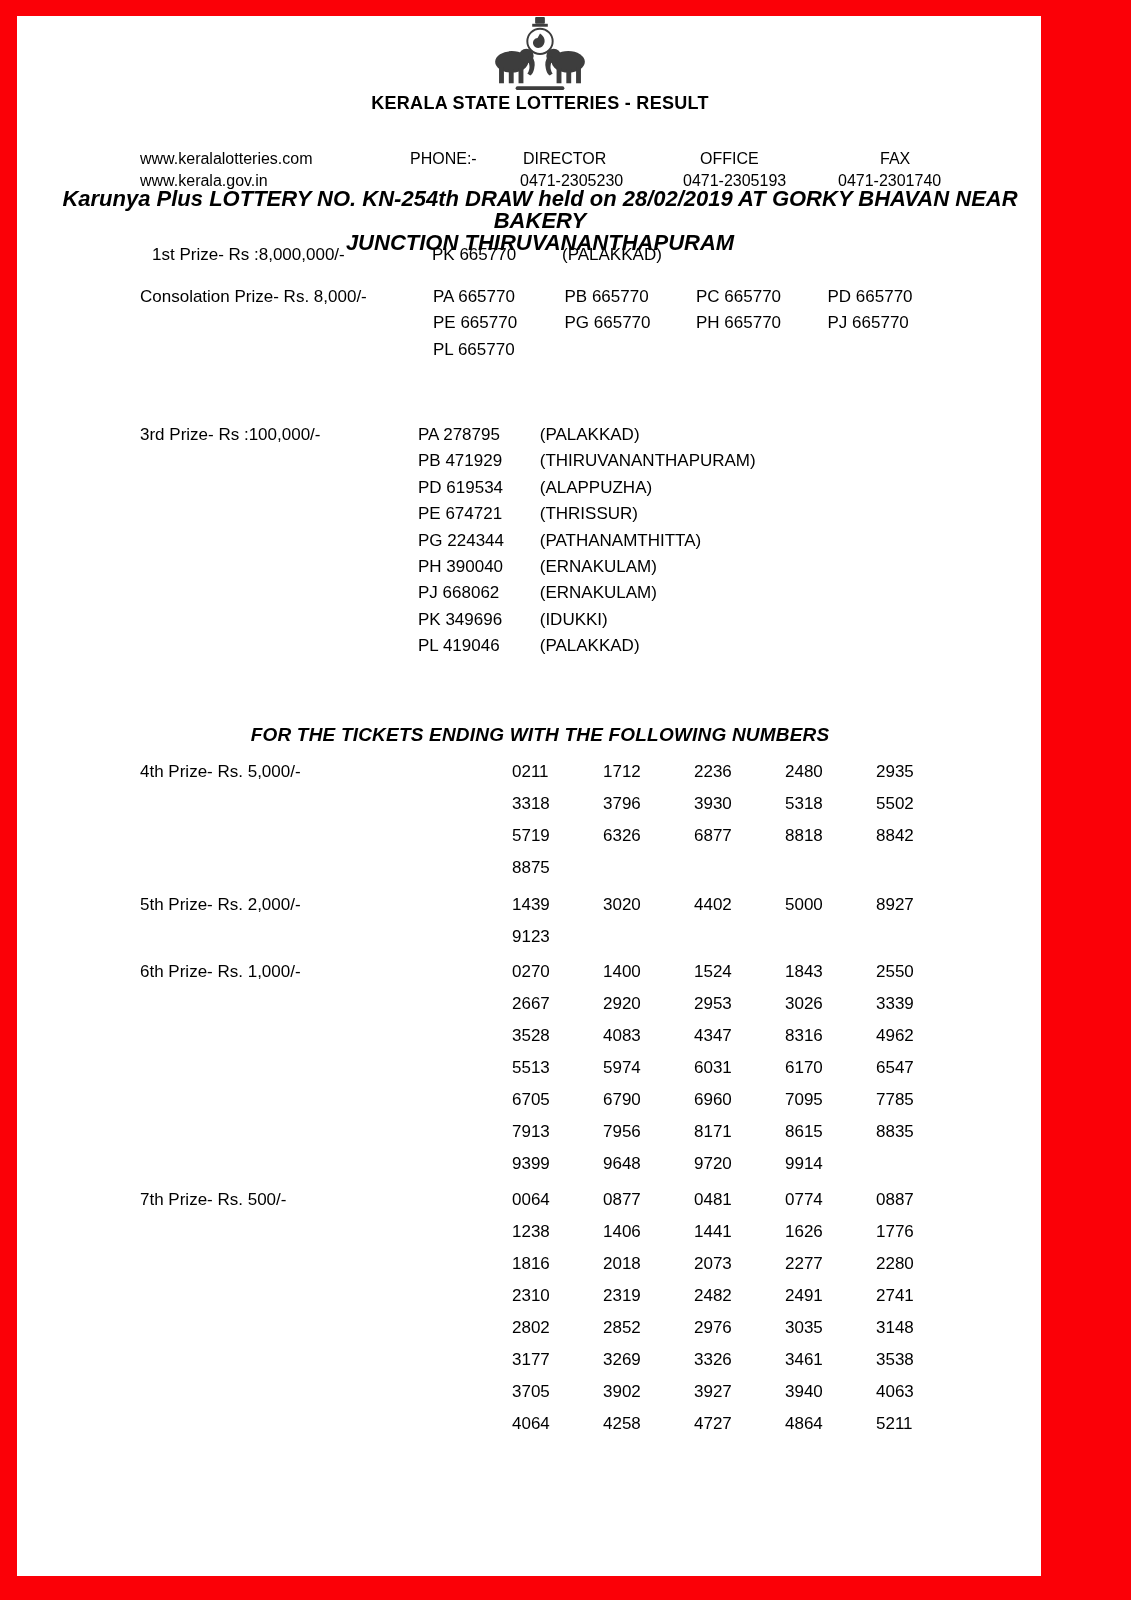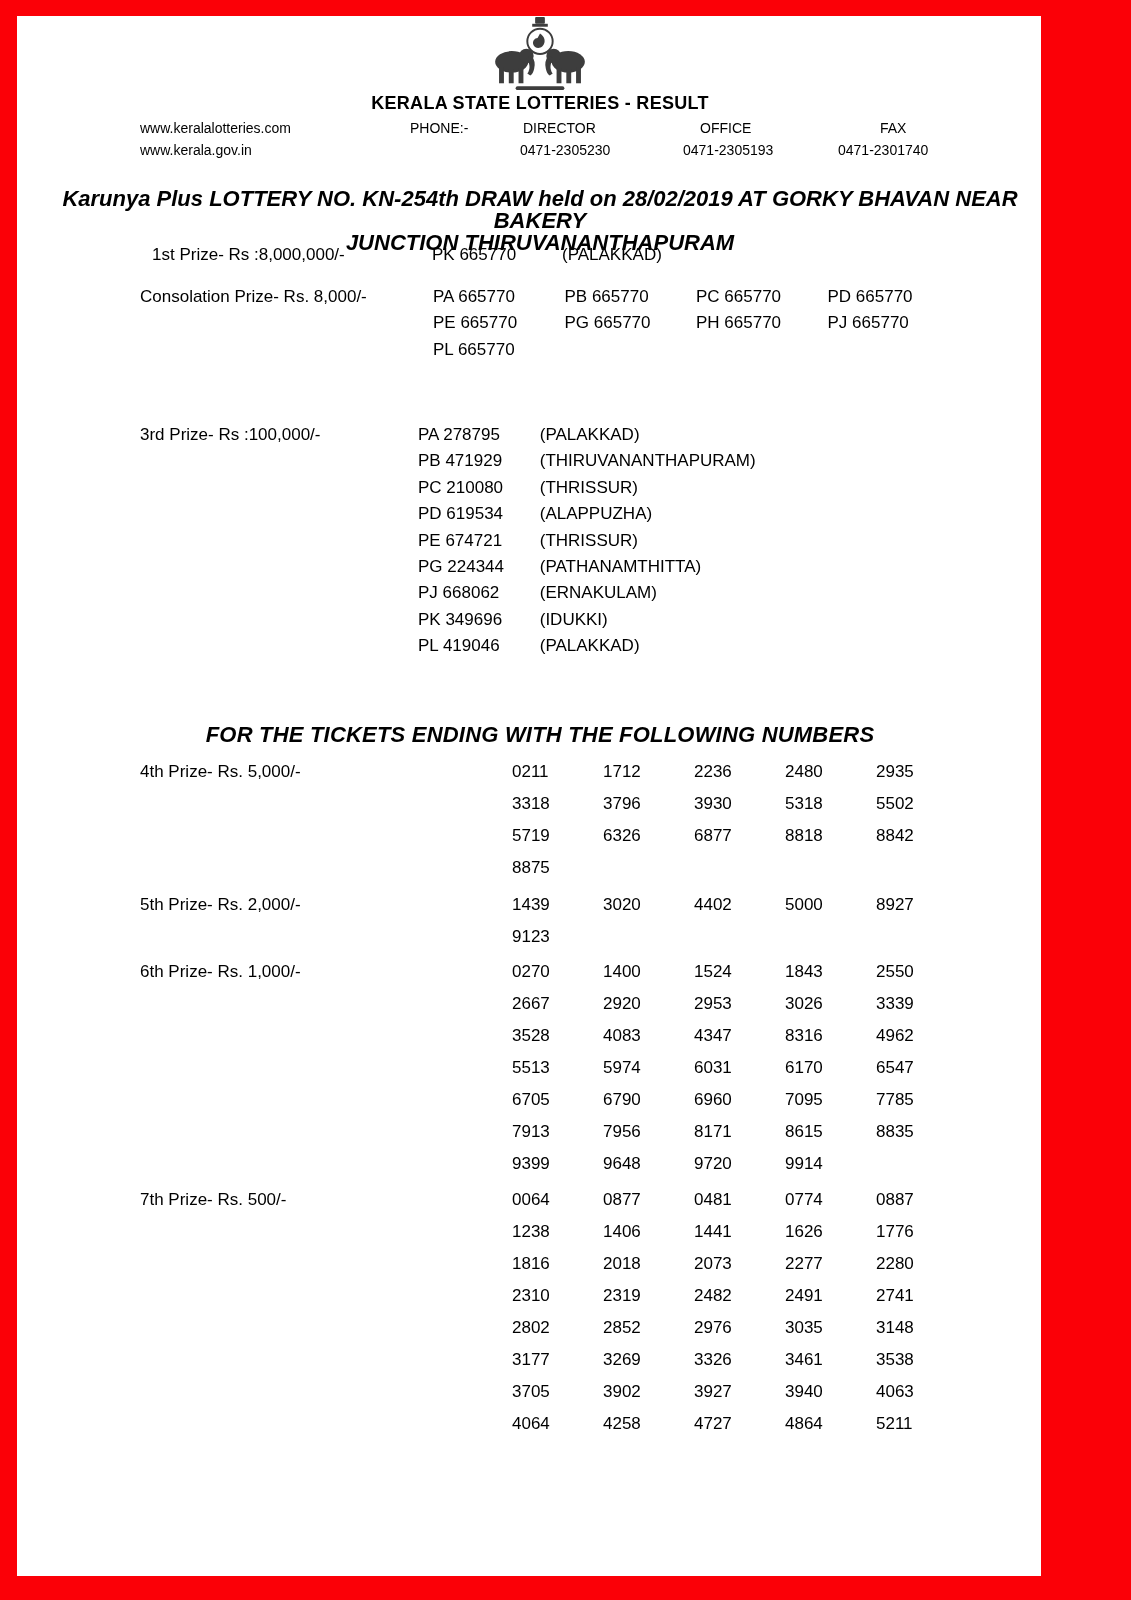--- a/index.html
+++ b/index.html
@@ -13,39 +13,39 @@
   }
   .sheet{position:absolute;left:17px;top:16px;width:1024px;height:1560px;background:#ffffff;}
   .abs{position:absolute;}
   .full{left:0;width:1046px;}
   .center{text-align:center;}
 
   .emblem{top:0;left:0;width:1046px;height:80px;display:flex;justify-content:center;align-items:flex-start;}
 
   .title{top:76px;font-size:18px;font-weight:700;line-height:22px;letter-spacing:.3px;}
 
-  .contact-row{position:absolute;left:0;width:1046px;height:20px;font-size:14px;line-height:20px;}
+  .contact-row{position:absolute;left:0;width:1046px;height:20px;font-size:16px;line-height:20px;margin-top:31px;}
   .contact-row span{position:absolute;white-space:nowrap;}
 
   .draw-info{top:172px;font-size:22px;font-weight:700;font-style:italic;line-height:22px;}
 
   .prize-row{position:absolute;left:12px;width:1046px;font-size:17px;line-height:20px;height:22px;}
   .prize-row > span{position:absolute;white-space:nowrap;top:0;}
 
   .psec{position:absolute;left:0;width:1046px;font-size:17px;}
   .psec > .p-label{position:absolute;left:123px;top:0;white-space:nowrap;}
 
   .lh-cons{line-height:26.4px;}
   .cons-grid{position:absolute;left:416px;top:0;display:grid;grid-template-columns:repeat(4,131.5px);line-height:26.4px;}
 
   .winners{position:absolute;left:401px;top:0;line-height:26.4px;}
   .winner-row{white-space:nowrap;}
   .w-ticket{display:inline-block;width:117px;}
 
-  .heading{top:709px;font-size:22px;font-weight:700;font-style:italic;line-height:20px;letter-spacing:.2px;}
+  .heading{top:709px;font-size:19px;font-weight:700;font-style:italic;line-height:20px;letter-spacing:.2px;}
 
   .lh-num{line-height:32px;}
   .num-grid{position:absolute;left:495px;top:0;display:grid;grid-template-columns:repeat(5,91px);line-height:32px;}
 </style>
 </head>
 <body>
 
 <div class="sheet">
 
   <div class="abs emblem">
@@ -129,40 +129,40 @@
   <div class="winner-row">
     <span class="w-ticket">PA 278795</span>
     <span class="w-place">(PALAKKAD)</span>
   </div>
 
   <div class="winner-row">
     <span class="w-ticket">PB 471929</span>
     <span class="w-place">(THIRUVANANTHAPURAM)</span>
   </div>
 
-  <div class="winner-row">
-    <span class="w-ticket">PC 210080</span>
-    <span class="w-place">(THRISSUR)</span>
-  </div>
 
   <div class="winner-row">
     <span class="w-ticket">PD 619534</span>
     <span class="w-place">(ALAPPUZHA)</span>
   </div>
 
   <div class="winner-row">
     <span class="w-ticket">PE 674721</span>
     <span class="w-place">(THRISSUR)</span>
   </div>
 
   <div class="winner-row">
     <span class="w-ticket">PG 224344</span>
     <span class="w-place">(PATHANAMTHITTA)</span>
   </div>
 
+  <div class="winner-row">
+    <span class="w-ticket">PH 390040</span>
+    <span class="w-place">(ERNAKULAM)</span>
+  </div>
 
   <div class="winner-row">
     <span class="w-ticket">PJ 668062</span>
     <span class="w-place">(ERNAKULAM)</span>
   </div>
 
   <div class="winner-row">
     <span class="w-ticket">PK 349696</span>
     <span class="w-place">(IDUKKI)</span>
   </div>

